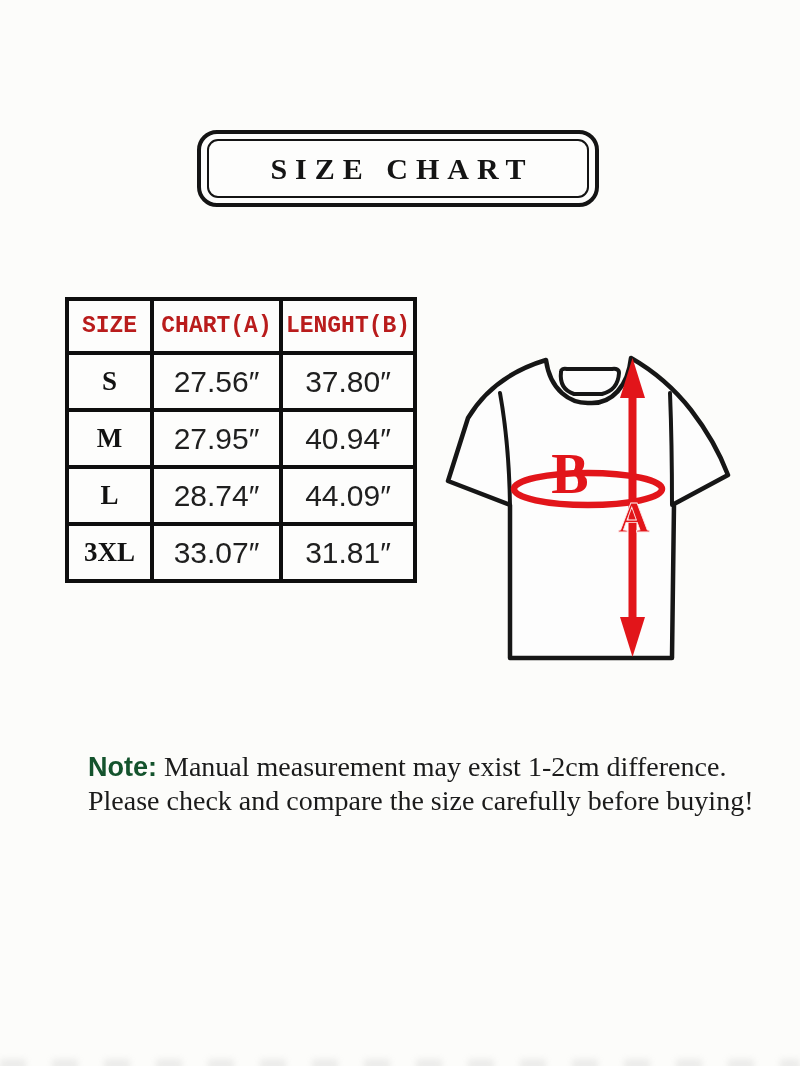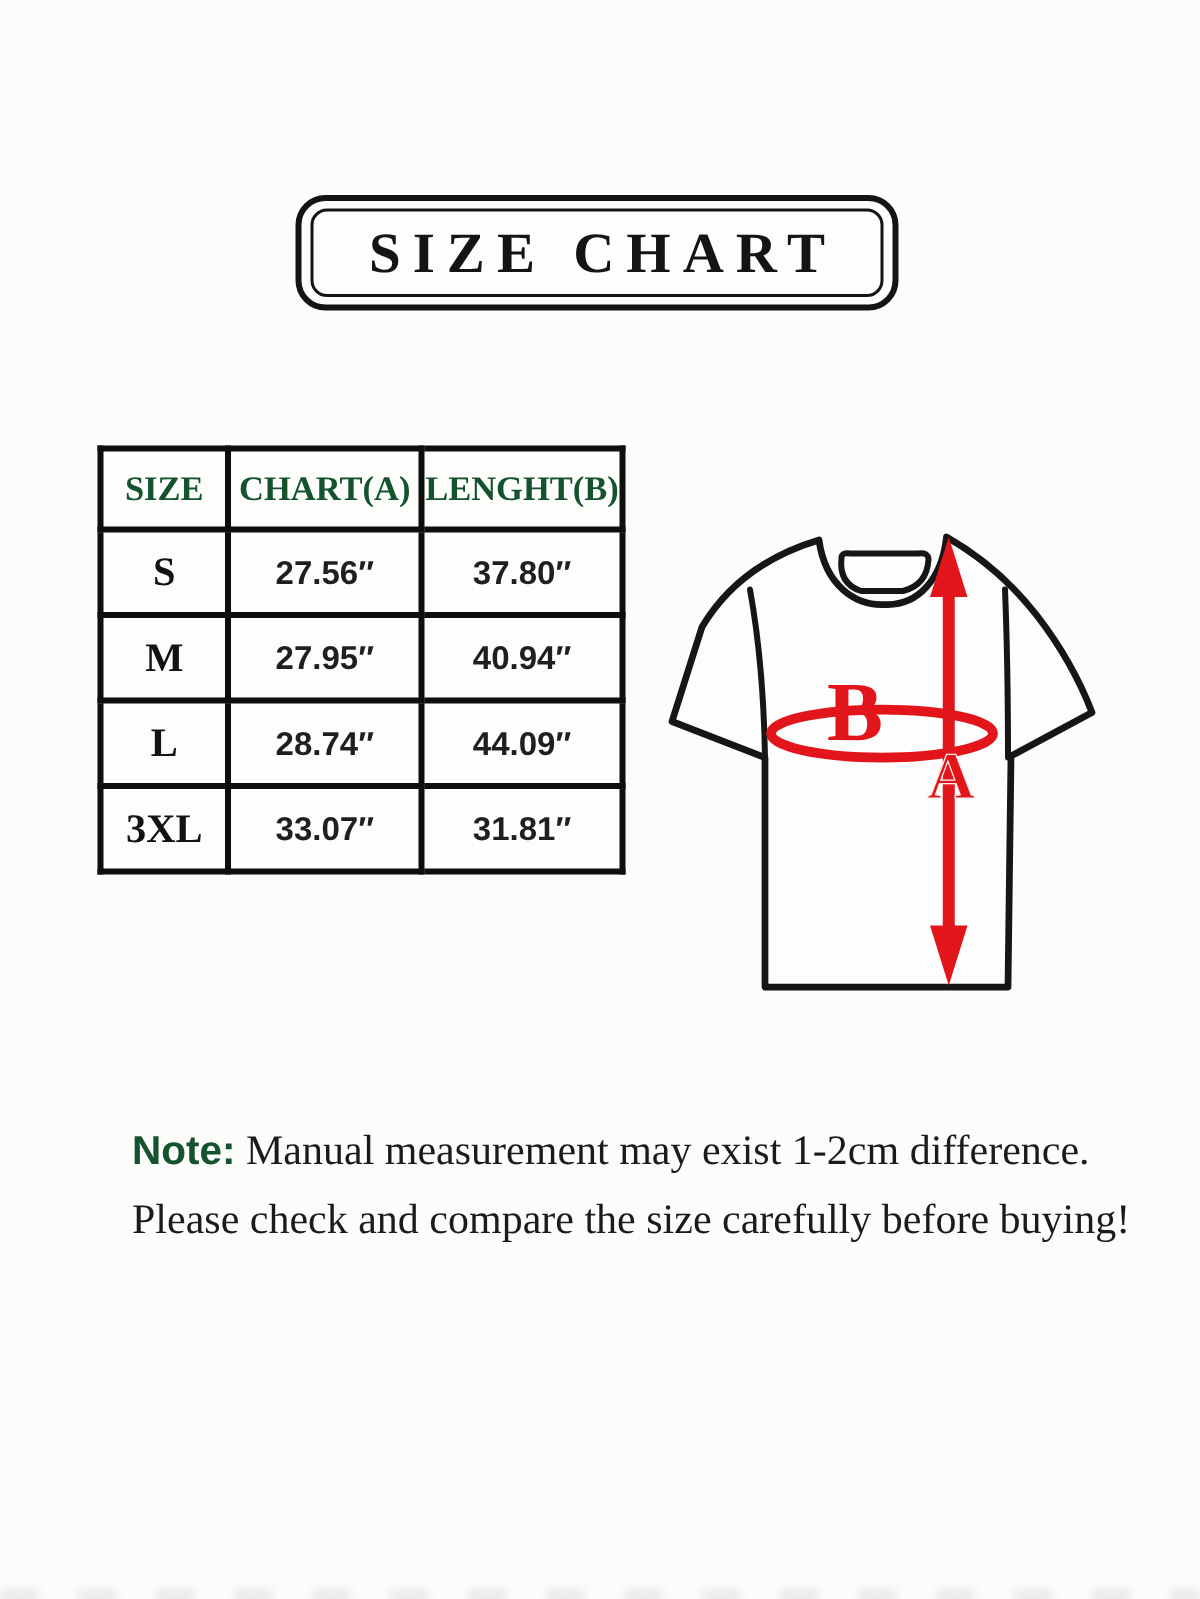--- a/index.html
+++ b/index.html
@@ -14,53 +14,53 @@
     position:absolute; left:197px; top:130px; width:402px; height:77px;
     box-sizing:border-box; border:4px solid #141414; border-radius:20px;
     padding:5px 6px; background:#fdfdfc;
   }
   .title-inner {
     height:100%; box-sizing:border-box; border:2px solid #141414;
     border-radius:11px; display:flex; align-items:center; justify-content:center;
   }
   .title-text {
     font-family:"Liberation Serif", serif; font-weight:700;
-    font-size:38px; letter-spacing:8px; color:#141414; white-space:nowrap;
+    font-size:30px; letter-spacing:8px; color:#141414; white-space:nowrap;
     padding-left:8px; 
   }
 
   
   .size-table {
     position:absolute; left:65px; top:297px;
     border-collapse:collapse; table-layout:fixed;
   }
   .size-table th, .size-table td {
     border:4px solid #0e0e0e; padding:0; text-align:center;
     vertical-align:middle; background:#fdfdfc;
   }
   .size-table th {
-    height:50px; font-family:Liberation Serif, serif;
-    font-weight:700; font-size:23px; color:#14532d;
+    height:50px; font-family:Liberation Mono, monospace;
+    font-weight:700; font-size:23px; color:#b91c1c;
   }
   .cell-size {
     height:53px; font-family:"Liberation Serif", serif;
     font-weight:700; font-size:27px; color:#121212;
   }
   .cell-val {
     height:53px; font-family:"Liberation Sans", sans-serif;
-    font-weight:700; font-size:22px; color:#1f1f1f;
+    font-weight:400; font-size:30px; color:#1f1f1f;
   }
 
   
   .shirt-svg { position:absolute; left:438px; top:348px; }
 
   
   .note { position:absolute; left:88px; top:750px; width:680px; }
   .note-line { font-size:28px; color:#1b1b1b; line-height:34px; white-space:nowrap; }
-  .note-line + .note-line { margin-top:12px; }
+  .note-line + .note-line { }
   .note-prefix {
     font-family:"Liberation Sans", sans-serif; font-weight:700;
     font-size:27px; color:#14532d;
   }
 
   
   .cutoff-artifact {
     position:absolute; left:0; right:0; bottom:-5px; height:12px;
     background:repeating-linear-gradient(90deg,
       rgba(170,170,170,0.55) 0 26px, rgba(250,250,248,0) 26px 52px);

